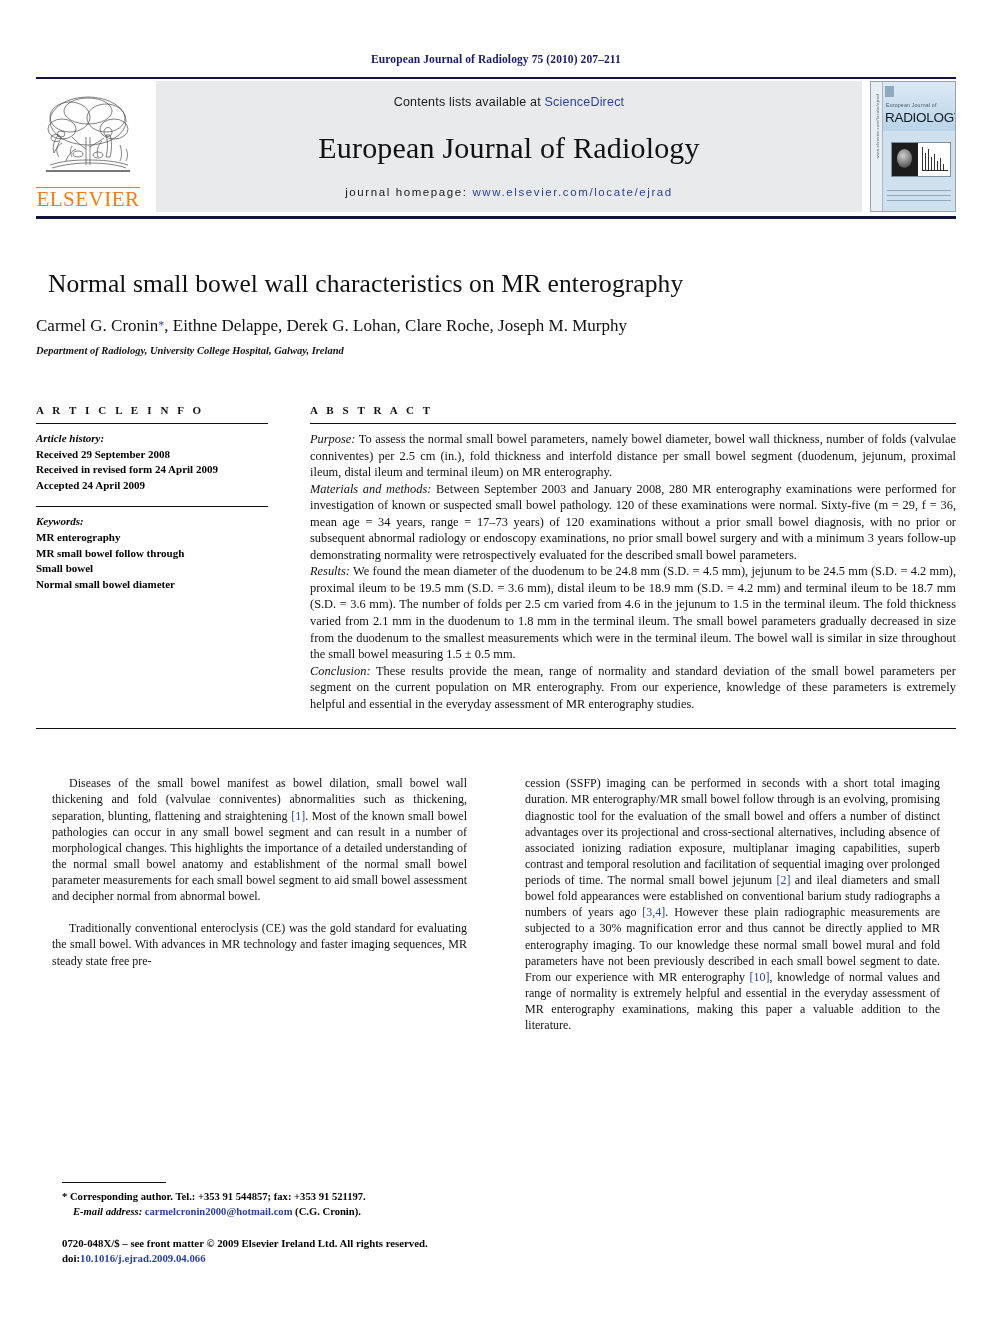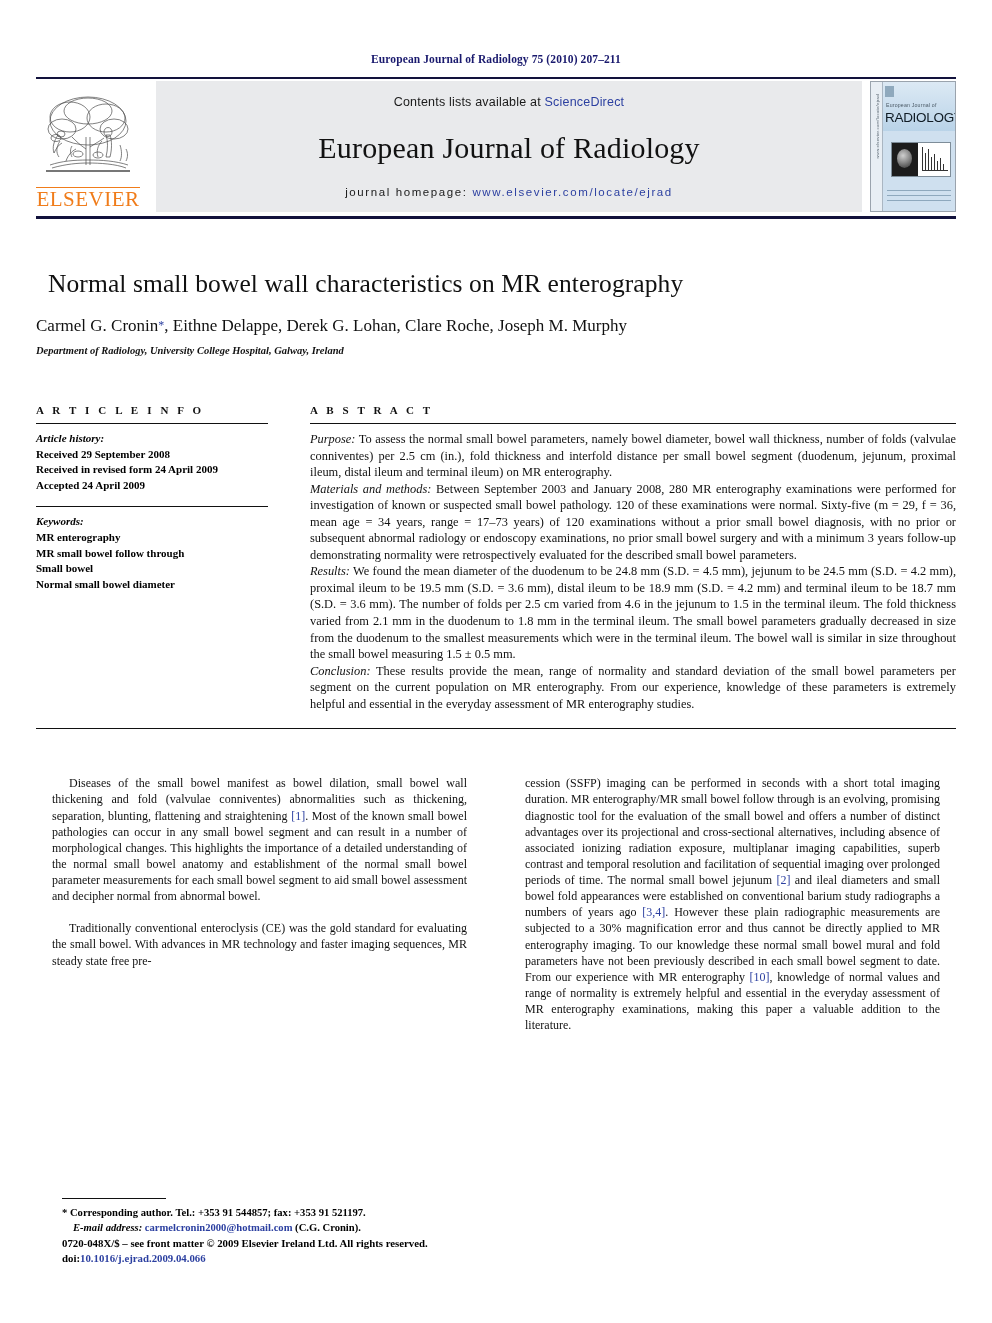--- a/index.html
+++ b/index.html
@@ -355,20 +355,21 @@
   }
   .foot-line {
     font-size: 10.6px;
     font-weight: bold;
     line-height: 1.45;
     font-style: italic;
   }
   .foot-line .normal { font-style: normal; }
   .foot-line .mail { color: #2b3fa0; font-style: normal; }
   .issn-block {
+    margin-top: 16px;
   }
   .issn-line {
     font-size: 10.8px;
     font-weight: bold;
     line-height: 1.45;
   }
   .issn-line .doi { color: #2b3fa0; }
 </style>
 </head>
 <body>

